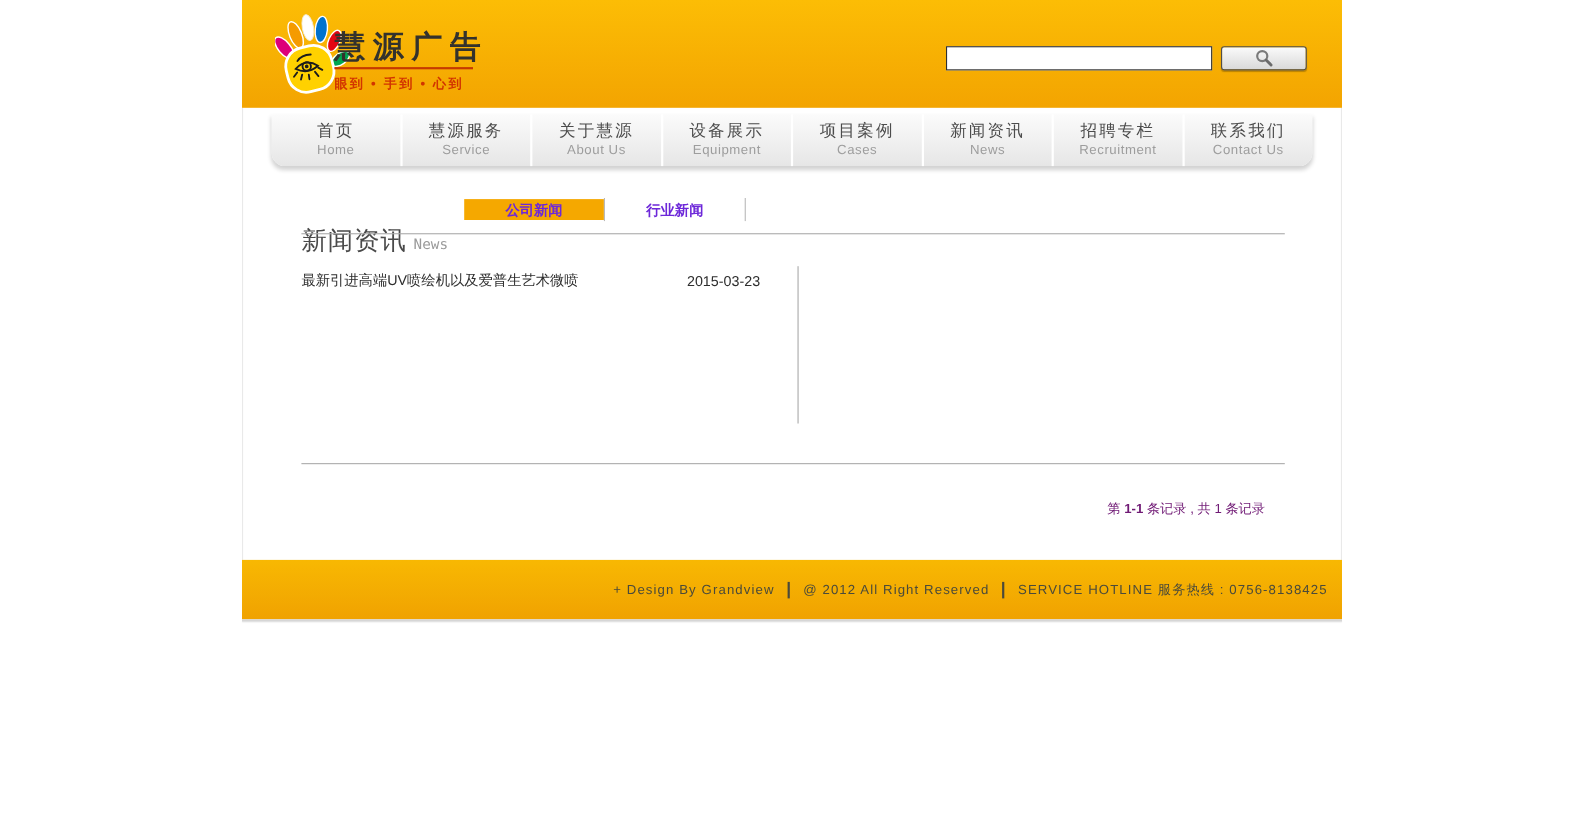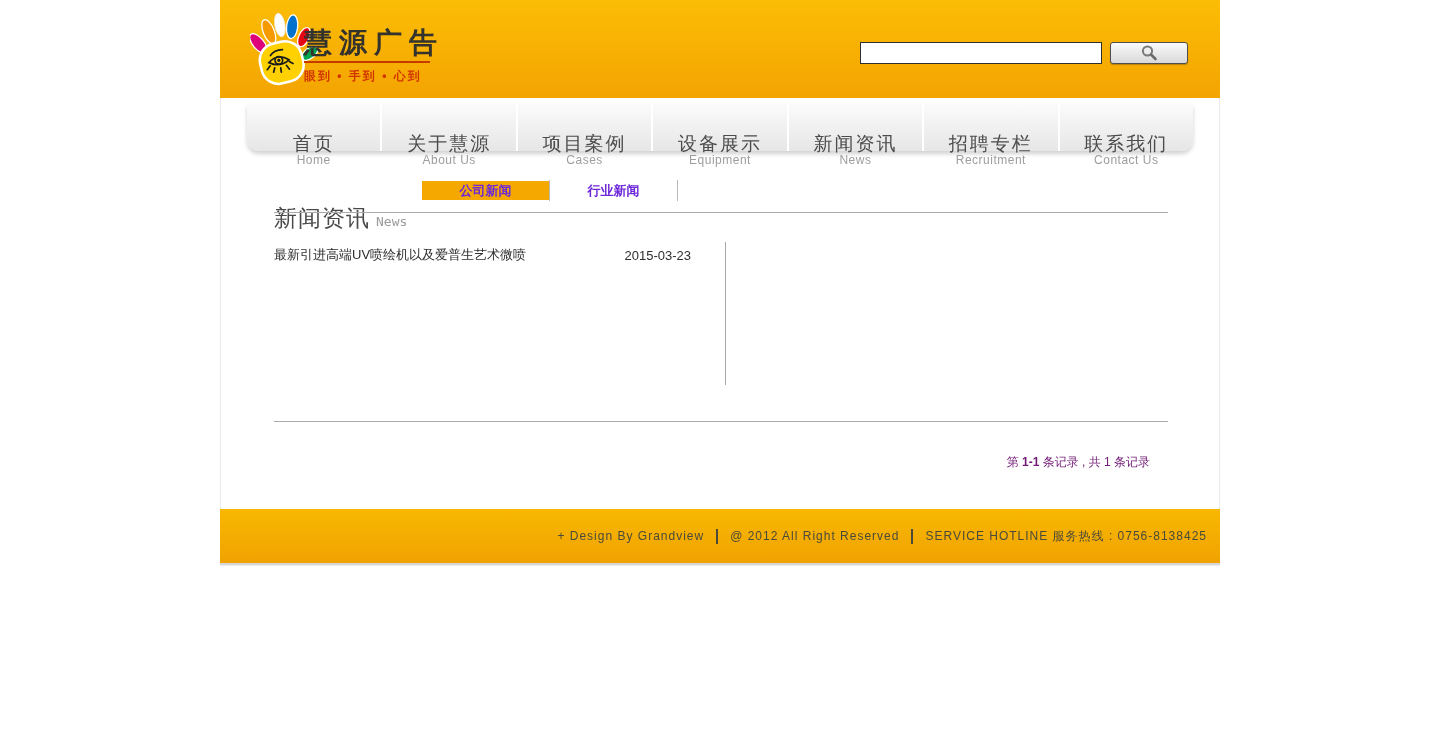--- a/index.html
+++ b/index.html
@@ -19,21 +19,21 @@
                 background:linear-gradient(#fafafa,#d9d9d9); display:flex; align-items:center; justify-content:center; cursor:pointer;
                 box-shadow:0 1px 1px rgba(0,0,0,0.25); }
 
   
   .main-wrap { background:#ffffff; border-left:1px solid #e9e9e9; border-right:1px solid #e9e9e9; }
   .nav-gap { height:6px; }
   .nav { margin:0 26px; height:47px; display:flex; background:linear-gradient(#fbfbfb,#e6e6e6);
          border-radius:0 0 12px 12px; box-shadow:0 3px 4px rgba(0,0,0,0.18); }
   .nav-item { flex:1; text-align:center; padding-top:7px; cursor:pointer; }
   .nav-item + .nav-item { border-left:2px solid #ffffff; }
-  .nav-zh { display:block; font-size:19px; color:#4c4c4c; letter-spacing:2px; line-height:18px;margin-top:24px; }
+  .nav-zh { display:block; font-size:15px; color:#4c4c4c; letter-spacing:2px; line-height:18px; }
   .nav-en { display:block; font-size:12px; color:#9d9d9d; letter-spacing:0.5px; line-height:14px; }
 
   
   .content { position:relative; height:358px; }
   .section-title { position:absolute; left:53px; top:20px;margin-top:32px; }
   .section-title-zh { font-size:23px; color:#4a4a4a; letter-spacing:1px; }
   .section-title-en { font-family:"DejaVu Sans Mono", monospace; font-size:13px; color:#9a9a9a; margin-left:6px; }
   .tabs { position:absolute; left:201px; top:30px; display:flex; align-items:center; height:19px; }
   .tab { width:127px; height:19px; line-height:19px; text-align:center; font-size:13px; font-weight:bold; color:#6d28d9; cursor:pointer; }
   .tab.active { background:#f5a800; }
@@ -100,30 +100,34 @@
   </div>
 
   <div class="main-wrap">
     <div class="nav-gap"></div>
     <div class="nav">
       <a class="nav-item">
         <span class="nav-zh">首页</span>
         <span class="nav-en">Home</span>
       </a>
       <a class="nav-item">
+        <span class="nav-zh">慧源服务</span>
+        <span class="nav-en">Service</span>
+      </a>
+      <a class="nav-item">
         <span class="nav-zh">关于慧源</span>
         <span class="nav-en">About Us</span>
       </a>
       <a class="nav-item">
+        <span class="nav-zh">设备展示</span>
+        <span class="nav-en">Equipment</span>
+      </a>
+      <a class="nav-item">
         <span class="nav-zh">项目案例</span>
         <span class="nav-en">Cases</span>
-      </a>
-      <a class="nav-item">
-        <span class="nav-zh">设备展示</span>
-        <span class="nav-en">Equipment</span>
       </a>
       <a class="nav-item">
         <span class="nav-zh">新闻资讯</span>
         <span class="nav-en">News</span>
       </a>
       <a class="nav-item">
         <span class="nav-zh">招聘专栏</span>
         <span class="nav-en">Recruitment</span>
       </a>
       <a class="nav-item">

